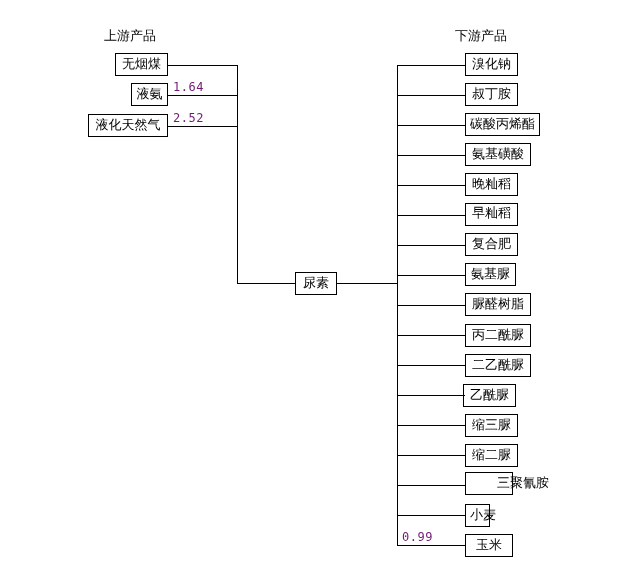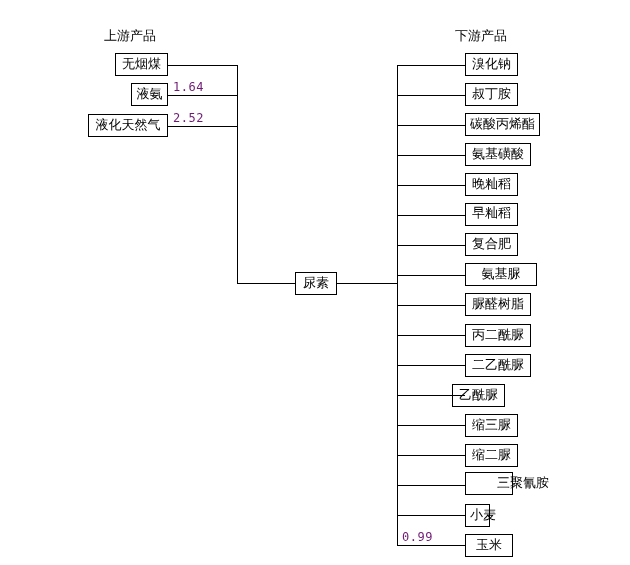--- a/index.html
+++ b/index.html
@@ -82,25 +82,25 @@
       <div class="node" style="left: 131px; top: 83px; width: 37px;">液氨</div>
       <div class="node" style="left: 88px; top: 114px; width: 80px;">液化天然气</div>
       <div class="node" style="left: 295px; top: 271.5px; width: 42px;">尿素</div>
       <div class="node" style="left: 465px; top: 53px; width: 53px;">溴化钠</div>
       <div class="node" style="left: 465px; top: 83.06px; width: 53px;">叔丁胺</div>
       <div class="node" style="left: 465px; top: 113.12px; width: 75px;">碳酸丙烯酯</div>
       <div class="node" style="left: 465px; top: 143.18px; width: 66px;">氨基磺酸</div>
       <div class="node" style="left: 465px; top: 173.24px; width: 53px;">晚籼稻</div>
       <div class="node" style="left: 465px; top: 203.3px; width: 53px; font-family: Liberation Mono, monospace;">早籼稻</div>
       <div class="node" style="left: 465px; top: 233.36px; width: 53px;">复合肥</div>
-      <div class="node" style="left: 465px; top: 263.42px; width: 72px;">氨基脲</div>
+      <div class="node" style="left: 465px; top: 263.42px; width: 51px;">氨基脲</div>
       <div class="node" style="left: 465px; top: 293.48px; width: 66px;">脲醛树脂</div>
       <div class="node" style="left: 465px; top: 323.54px; width: 66px;">丙二酰脲</div>
       <div class="node" style="left: 465px; top: 353.6px; width: 66px;">二乙酰脲</div>
-      <div class="node" style="left: 452px; top: 383.66px; width: 53px;">乙酰脲</div>
+      <div class="node" style="left: 463px; top: 383.66px; width: 53px;">乙酰脲</div>
       <div class="node" style="left: 465px; top: 413.72px; width: 53px;">缩三脲</div>
       <div class="node" style="left: 465px; top: 443.78px; width: 53px;">缩二脲</div>
       <div class="node" style="left: 465px; top: 472px; width: 48px; padding-left: 31px;">三聚氰胺</div>
       <div class="node" style="left: 465px; top: 503.9px; width: 25px;">小麦</div>
       <div class="node" style="left: 465px; top: 533.96px; width: 48px;">玉米</div>
     </div>
   <div id="lines-layer">
       <div class="line h" style="left: 168px; top: 64.5px; width: 69px;"></div>
       <div class="line h" style="left: 168px; top: 94.5px; width: 69px;"></div>
       <div class="val" style="left: 173px; top: 79.5px;">1.64</div>

